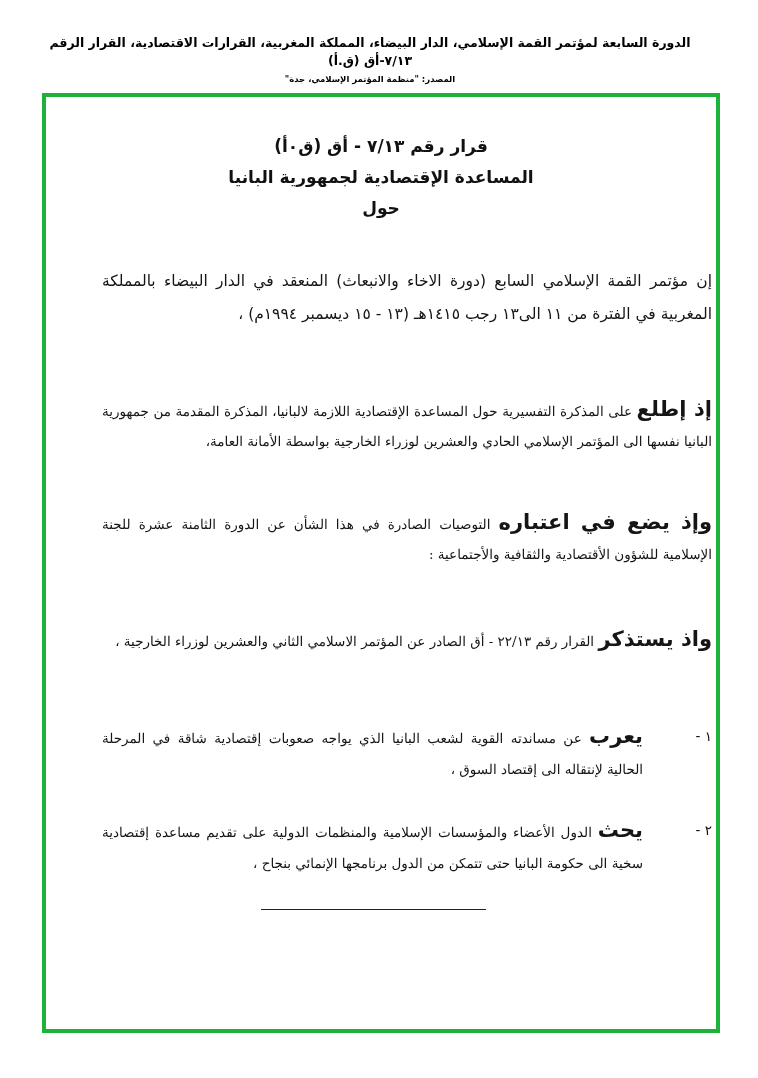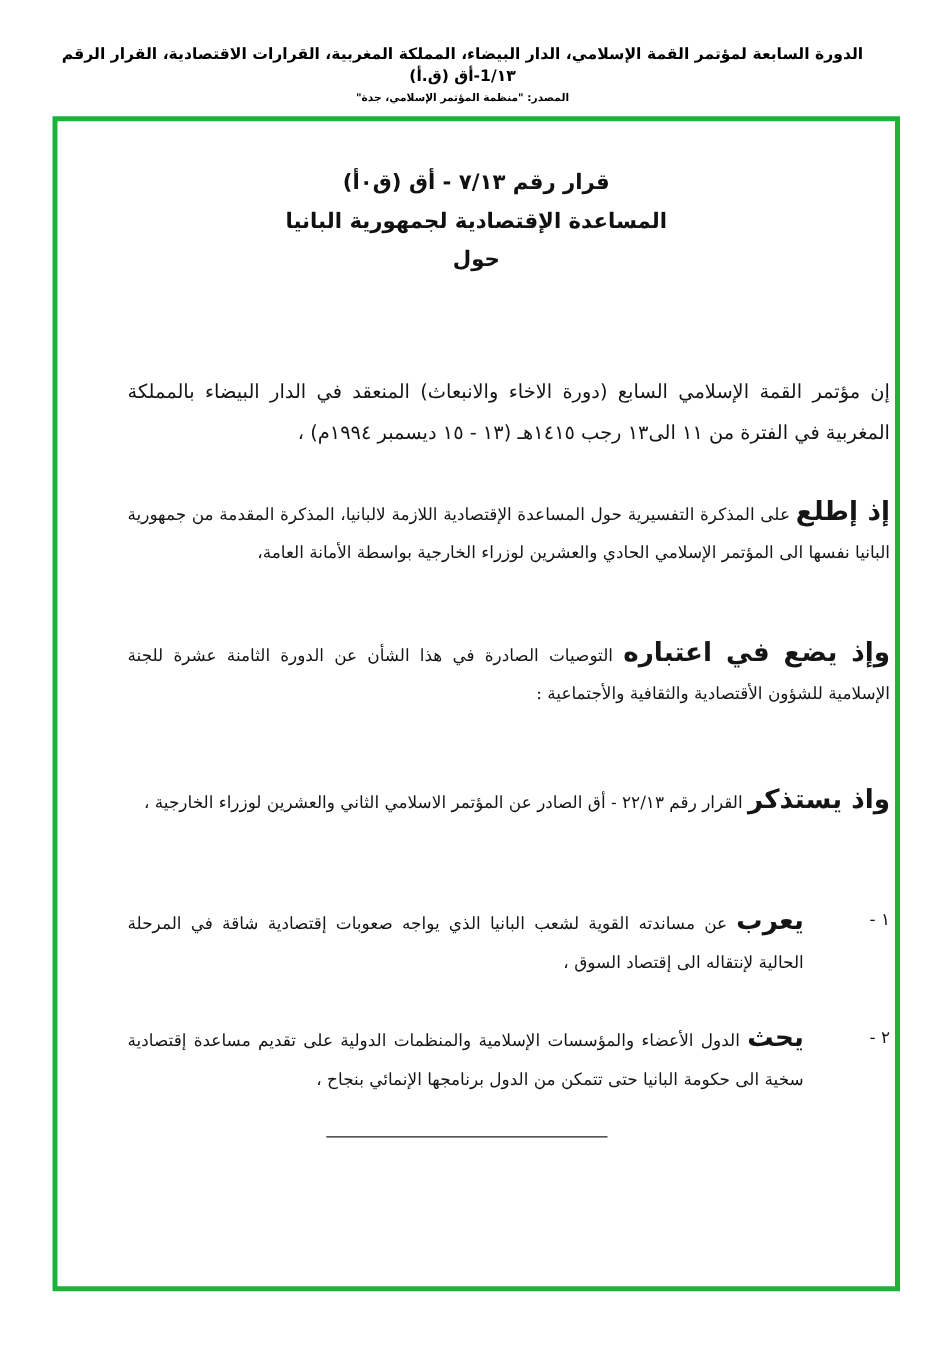--- a/index.html
+++ b/index.html
@@ -119,34 +119,34 @@
       top: 812px;
       width: 225px;
       height: 0;
       border-top: 1px solid #222;
     }
   </style>
 </head>
 <body>
 
 <div class="header">
-  <div class="header-title">الدورة السابعة لمؤتمر القمة الإسلامي، الدار البيضاء، المملكة المغربية، القرارات الاقتصادية، القرار الرقم 1/١٣-أق (ق.أ)</div>
+  <div class="header-title">الدورة السابعة لمؤتمر القمة الإسلامي، الدار البيضاء، المملكة المغربية، القرارات الاقتصادية، القرار الرقم ٧/١٣-أق (ق.أ)</div>
   <div class="header-source">المصدر: "منظمة المؤتمر الإسلامي، جدة"</div>
 </div>
 
 <div class="frame" style="border-color: rgb(29, 179, 58);">
   <div class="doc">
 
     <div class="title-block">
       <div class="title-line">قرار رقم ٧/١٣ - أق (ق٠أ)</div>
       <div class="title-line">المساعدة الإقتصادية لجمهورية البانيا</div>
       <div class="title-line">حول</div>
     </div>
 
-    <div class="para p-lead" style="top:168px; left:-4px;margin-top:32px;">إن مؤتمر القمة الإسلامي السابع (دورة الاخاء والانبعاث) المنعقد في الدار البيضاء بالمملكة المغربية في الفترة من ١١ الى١٣ رجب ١٤١٥هـ (١٣ - ١٥ ديسمبر ١٩٩٤م) ،</div>
+    <div class="para p-lead" style="top:168px; left:-4px;">إن مؤتمر القمة الإسلامي السابع (دورة الاخاء والانبعاث) المنعقد في الدار البيضاء بالمملكة المغربية في الفترة من ١١ الى١٣ رجب ١٤١٥هـ (١٣ - ١٥ ديسمبر ١٩٩٤م) ،</div>
 
     <div class="para p-body" style="top:297px; left:-4px;">
       <span class="lead-word">إذ إطلع</span>
       <span>على المذكرة التفسيرية حول المساعدة الإقتصادية اللازمة لالبانيا، المذكرة المقدمة من جمهورية البانيا نفسها الى المؤتمر الإسلامي الحادي والعشرين لوزراء الخارجية بواسطة الأمانة العامة،</span>
     </div>
 
     <div class="para p-body" style="top:410px; left:-4px;">
       <span class="lead-word">وإذ يضع في اعتباره</span>
       <span>التوصيات الصادرة في هذا الشأن عن الدورة الثامنة عشرة للجنة الإسلامية للشؤون الأقتصادية والثقافية والأجتماعية :</span>
     </div>

